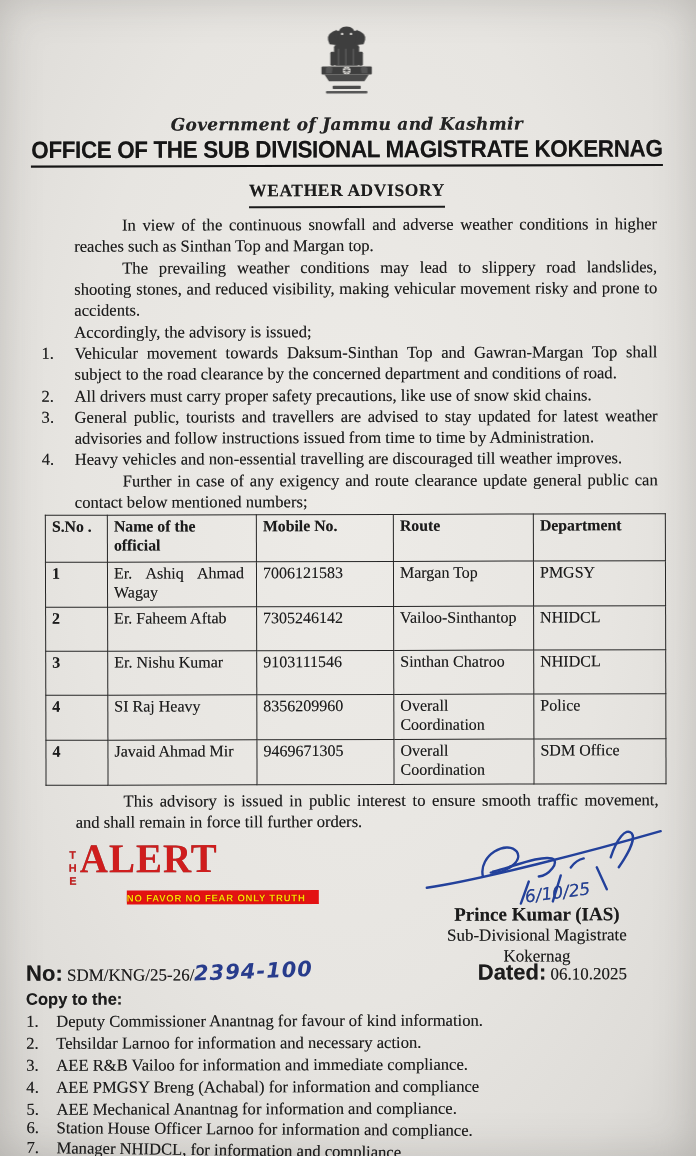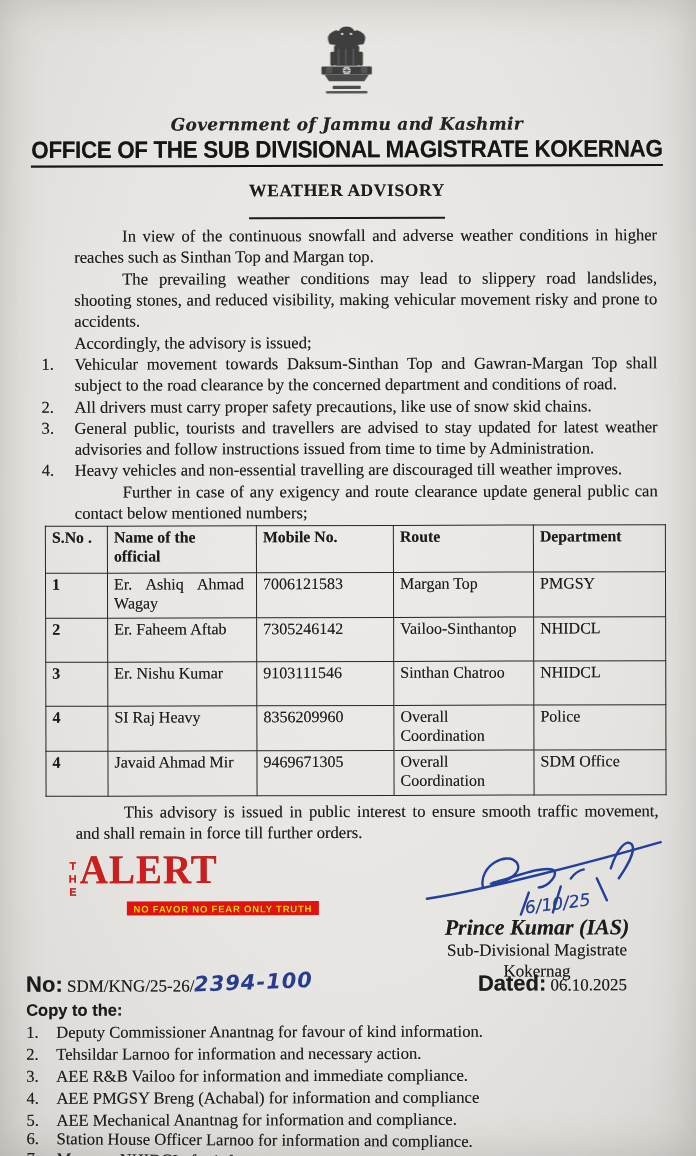--- a/index.html
+++ b/index.html
@@ -23,21 +23,21 @@
     text-align:center;margin-top:3px;
   }
   .office-title span{
     display:inline-block;font-family:"Liberation Sans", sans-serif;font-weight:700;
     font-size:22.5px;letter-spacing:-.4px;color:#161616;
     border-bottom:2.5px solid #161616;padding-bottom:1px;transform:scaleY(1.06);
   }
   .advisory-heading{text-align:center;margin-top:14px;}
   .advisory-heading span{
     display:inline-block;font-weight:700;font-size:17.5px;letter-spacing:.6px;
-    border-bottom:2px solid #1c1c1c;padding-bottom:16px;
+    border-bottom:2px solid #1c1c1c;padding-bottom:5px;
   }
   
   .content{padding:4px 38px 0 42px;font-size:16.6px;line-height:1.285;}
   .para{margin:0 0 0 33px;text-align:justify;text-indent:48px;}
   .para.noindent{text-indent:0;text-align:left;}
   .point{display:flex;margin:0;}
   .point .num{width:33px;flex:0 0 33px;}
   .point .ptext{flex:1;text-align:justify;}
   
   .tbl-wrap{margin:2px 0 0 3px;}
@@ -48,21 +48,21 @@
   }
   table.contacts th{font-weight:700;text-align:left;font-size:15.8px;height:40px;}
   table.contacts td{height:37px;}
   td.sno{font-weight:700;}
   td.name{text-align:justify;}
   
   .closing{margin-top:5px;}
   .signoff{position:relative;height:122px;margin-top:2px;}
   .sig-block{position:absolute;right:26px;top:-10px;width:268px;text-align:center;}
   .sig-scribble{position:relative;left:8px;}
-  .sig-name{font-weight:700;font-style:italic;font-size:22px;margin-top:-8px;}
+  .sig-name{font-weight:700;font-size:19px;margin-top:-8px;}
   .sig-line{font-size:17px;line-height:1.2;}
   
   .logo{position:absolute;left:72px;top:6px;width:252px;}
   .logo-top{display:flex;align-items:flex-start;}
   .logo-mic{flex:0 0 64px;margin-top:2px;}
   .logo-the{
     font-family:"Liberation Sans", sans-serif;font-weight:800;color:#cf1d1d;
     writing-mode:vertical-lr;text-orientation:upright;font-size:11px;line-height:1;
     letter-spacing:1px;margin:8px 2px 0 -6px;
   }
@@ -70,21 +70,21 @@
     font-family:"Liberation Serif", serif;font-weight:700;color:#cf1d1d;
     font-size:39px;line-height:.92;letter-spacing:1px;transform:scaleY(1.05);
   }
   .logo-insider{
     font-family:"Liberation Serif", serif;color:#121212;font-size:30px;line-height:1;
     letter-spacing:5px;margin:-2px 0 0 56px;
   }
   .logo-banner{
     margin:3px 8px 0 54px;background:#e31212;color:#ffd900;
     font-family:"Liberation Sans", sans-serif;font-weight:800;font-size:9.5px;
-    letter-spacing:.8px;text-align:center;padding:2px 0 1px 0;width:192px;
+    letter-spacing:.8px;text-align:left;padding:2px 0 1px 0;width:192px;
     text-shadow:0 0 1px #7a0000;
   }
   
   .ref-row{display:flex;justify-content:space-between;align-items:flex-start;
     padding:0 70px 0 25px;margin-top:4px;font-size:17px;}
   .ref-left b, .ref-right b{font-family:"Liberation Sans", sans-serif;font-size:22px;}
   .handwritten{
     font-family:"DejaVu Sans", sans-serif;font-style:italic;font-weight:600;
     color:#283c8c;font-size:21px;letter-spacing:1px;text-shadow:none;
     display:inline-block;transform:rotate(-2deg) translateY(-2px);

